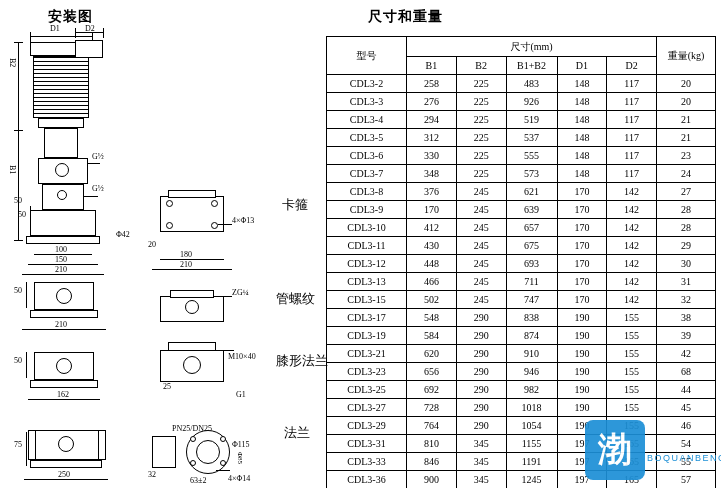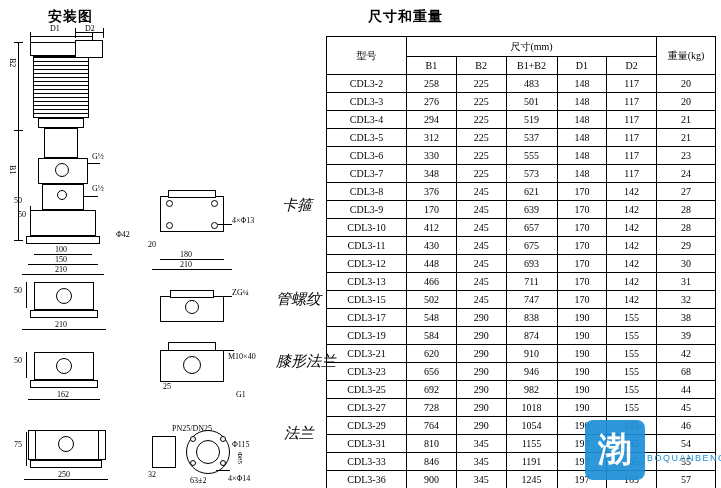--- a/index.html
+++ b/index.html
@@ -37,21 +37,21 @@
   #h-left { left: 8px; top: 8px; }
   #h-right { left: 328px; top: 8px; }
 
   .lbl {
     position: absolute;
     font-size: 8px;
     font-family: "Liberation Serif", serif;
     color: #000;
     white-space: nowrap;
   }
-  .lbl.cn { font-family: "Liberation Sans", sans-serif; font-size: 15px; font-style: italic; }
+  .lbl.cn { font-family: "Liberation Sans", sans-serif; font-size: 13px; }
   .lbl.v {
     writing-mode: vertical-rl;
     text-orientation: mixed;
   }
   .line-h {
     position: absolute;
     height: 0; border-top: 1px solid #000;
   }
   .line-v {
     position: absolute;
@@ -312,21 +312,21 @@
             <td class="w">225</td>
             <td class="w">483</td>
             <td class="w">148</td>
             <td class="w">117</td>
             <td class="wt">20</td>
           </tr>
           <tr>
             <td class="model">CDL3-3</td>
             <td class="w">276</td>
             <td class="w">225</td>
-            <td class="w">501</td>
+            <td class="w">926</td>
             <td class="w">148</td>
             <td class="w">117</td>
             <td class="wt">20</td>
           </tr>
           <tr>
             <td class="model">CDL3-4</td>
             <td class="w">294</td>
             <td class="w">225</td>
             <td class="w">519</td>
             <td class="w">148</td>

